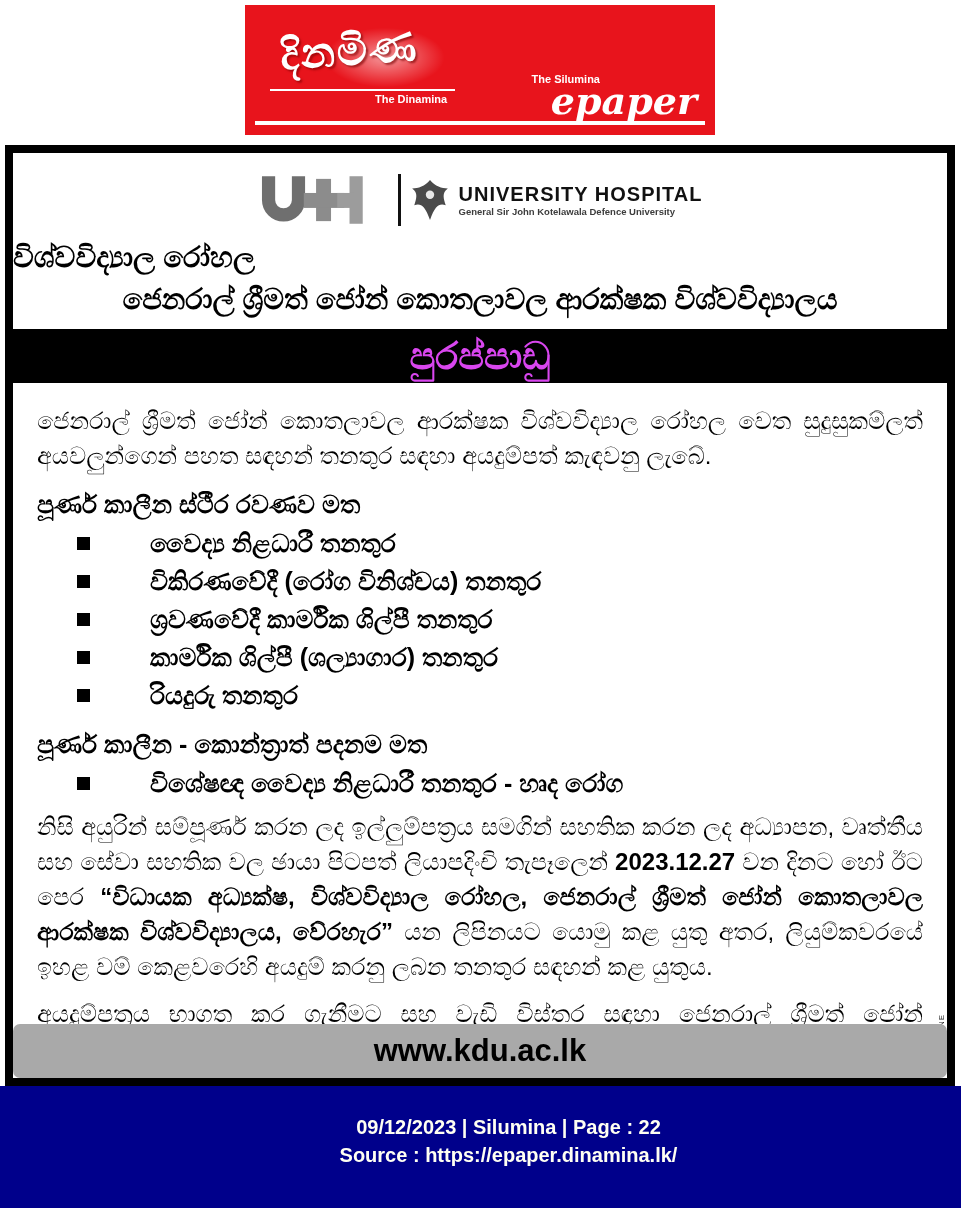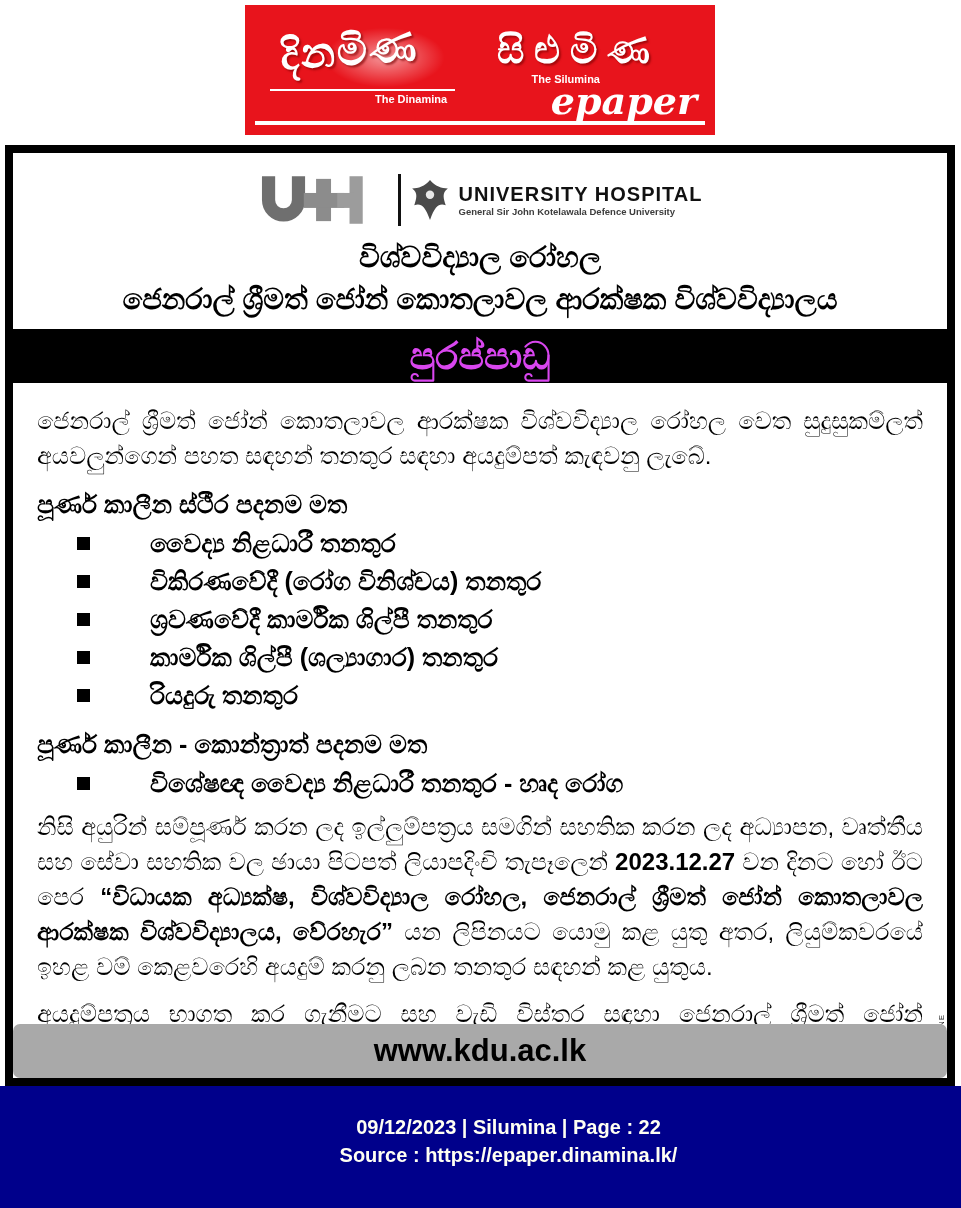--- a/index.html
+++ b/index.html
@@ -37,21 +37,21 @@
   
   .ad-box{
     position:absolute;left:5px;top:145px;width:934px;height:925px;
     border:8px solid #000;background:#fff;
   }
   .logo-row{display:flex;justify-content:center;align-items:center;gap:8px;margin-top:16px;height:62px;}
   .uh-divider{width:3px;height:52px;background:#111;}
   .uh-text-col{display:flex;flex-direction:column;justify-content:center;line-height:1.05;}
   .uh-name{font-size:20px;font-weight:bold;letter-spacing:1px;color:#111;}
   .uh-sub{font-size:9.5px;font-weight:bold;color:#3c3c3c;margin-top:2px;}
-  .hosp-line1{text-align:center;font-size:29px;font-weight:bold;margin-top:10px;}
+  .hosp-line1{text-align:left;font-size:29px;font-weight:bold;margin-top:10px;}
   .hosp-line2{text-align:center;font-size:29px;font-weight:bold;margin-top:8px;}
   .title-bar{
     margin-top:12px;background:#000;color:#d946ef;text-align:center;
     font-size:38px;font-weight:bold;height:54px;line-height:54px;
   }
   .content{padding:12px 24px 0 24px;font-size:24px;line-height:35px;overflow:hidden;}
   .para{text-align:justify;margin:8px 0 12px 0;}
   .sec-heading{font-size:25px;font-weight:bold;margin:14px 0 4px 0;}
   .bullet-row{display:flex;align-items:flex-start;margin:3px 0;gap:32px;}
   .bullet-square{width:13px;height:13px;background:#000;margin:11px 28px 0 40px;flex:0 0 auto;}
@@ -79,21 +79,20 @@
   .footer-line2{padding-top:5px;}
 </style>
 </head>
 <body>
 
 <div class="banner">
   <div class="dinamina-burst"></div>
   <div class="dinamina-logo">දිනමිණ</div>
   <div class="dinamina-underline"></div>
   <div class="dinamina-sub">The Dinamina</div>
-  <div class="silumina-logo">සිළුමිණ</div>
   <div class="silumina-sub">The Silumina</div>
   <div class="epaper-wordmark">epaper</div>
   <div class="banner-rule"></div>
 </div>
 
 <div class="ad-box">
 
   <div class="logo-row">
     <svg width="132" height="58" viewBox="0 0 150 60">
       <path d="M12 3 V30 a17 17 0 0 0 34 0 V3" stroke="#6f6f6f" stroke-width="15" fill="none"></path>
@@ -114,21 +113,21 @@
   </div>
 
   <div class="hosp-line1">විශ්වවිද්‍යාල රෝහල</div>
   <div class="hosp-line2">ජෙනරාල් ශ්‍රීමත් ජෝන් කොතලාවල ආරක්ෂක විශ්වවිද්‍යාලය</div>
 
   <div class="title-bar">පුරප්පාඩු</div>
 
   <div class="content">
     <p class="para">ජෙනරාල් ශ්‍රීමත් ජෝන් කොතලාවල ආරක්ෂක විශ්වවිද්‍යාල රෝහල වෙත සුදුසුකම්ලත් අයවලුන්ගෙන් පහත සඳහන් තනතුර සඳහා අයදුම්පත් කැඳවනු ලැබේ.</p>
 
-    <div class="sec-heading">පූර්ණ කාලීන ස්ථීර පදනම මත</div>
+    <div class="sec-heading">පූර්ණ කාලීන ස්ථීර රවණව මත</div>
     <div class="bullet-row">
       <div class="bullet-square"></div>
       <div class="bullet-text">වෛද්‍ය නිළධාරී තනතුර</div>
     </div>
     <div class="bullet-row">
       <div class="bullet-square"></div>
       <div class="bullet-text">විකිරණවේදී (රෝග විනිශ්චය) තනතුර</div>
     </div>
     <div class="bullet-row">
       <div class="bullet-square"></div>

